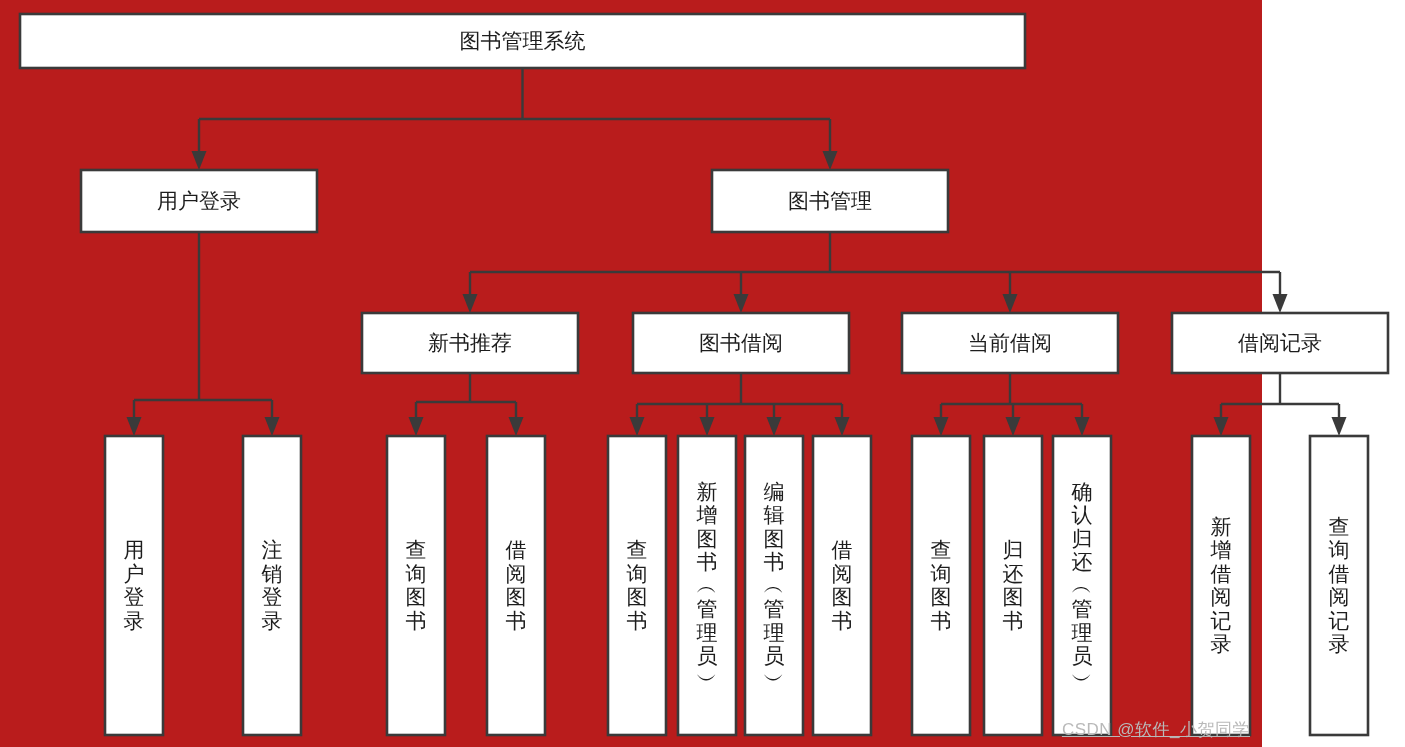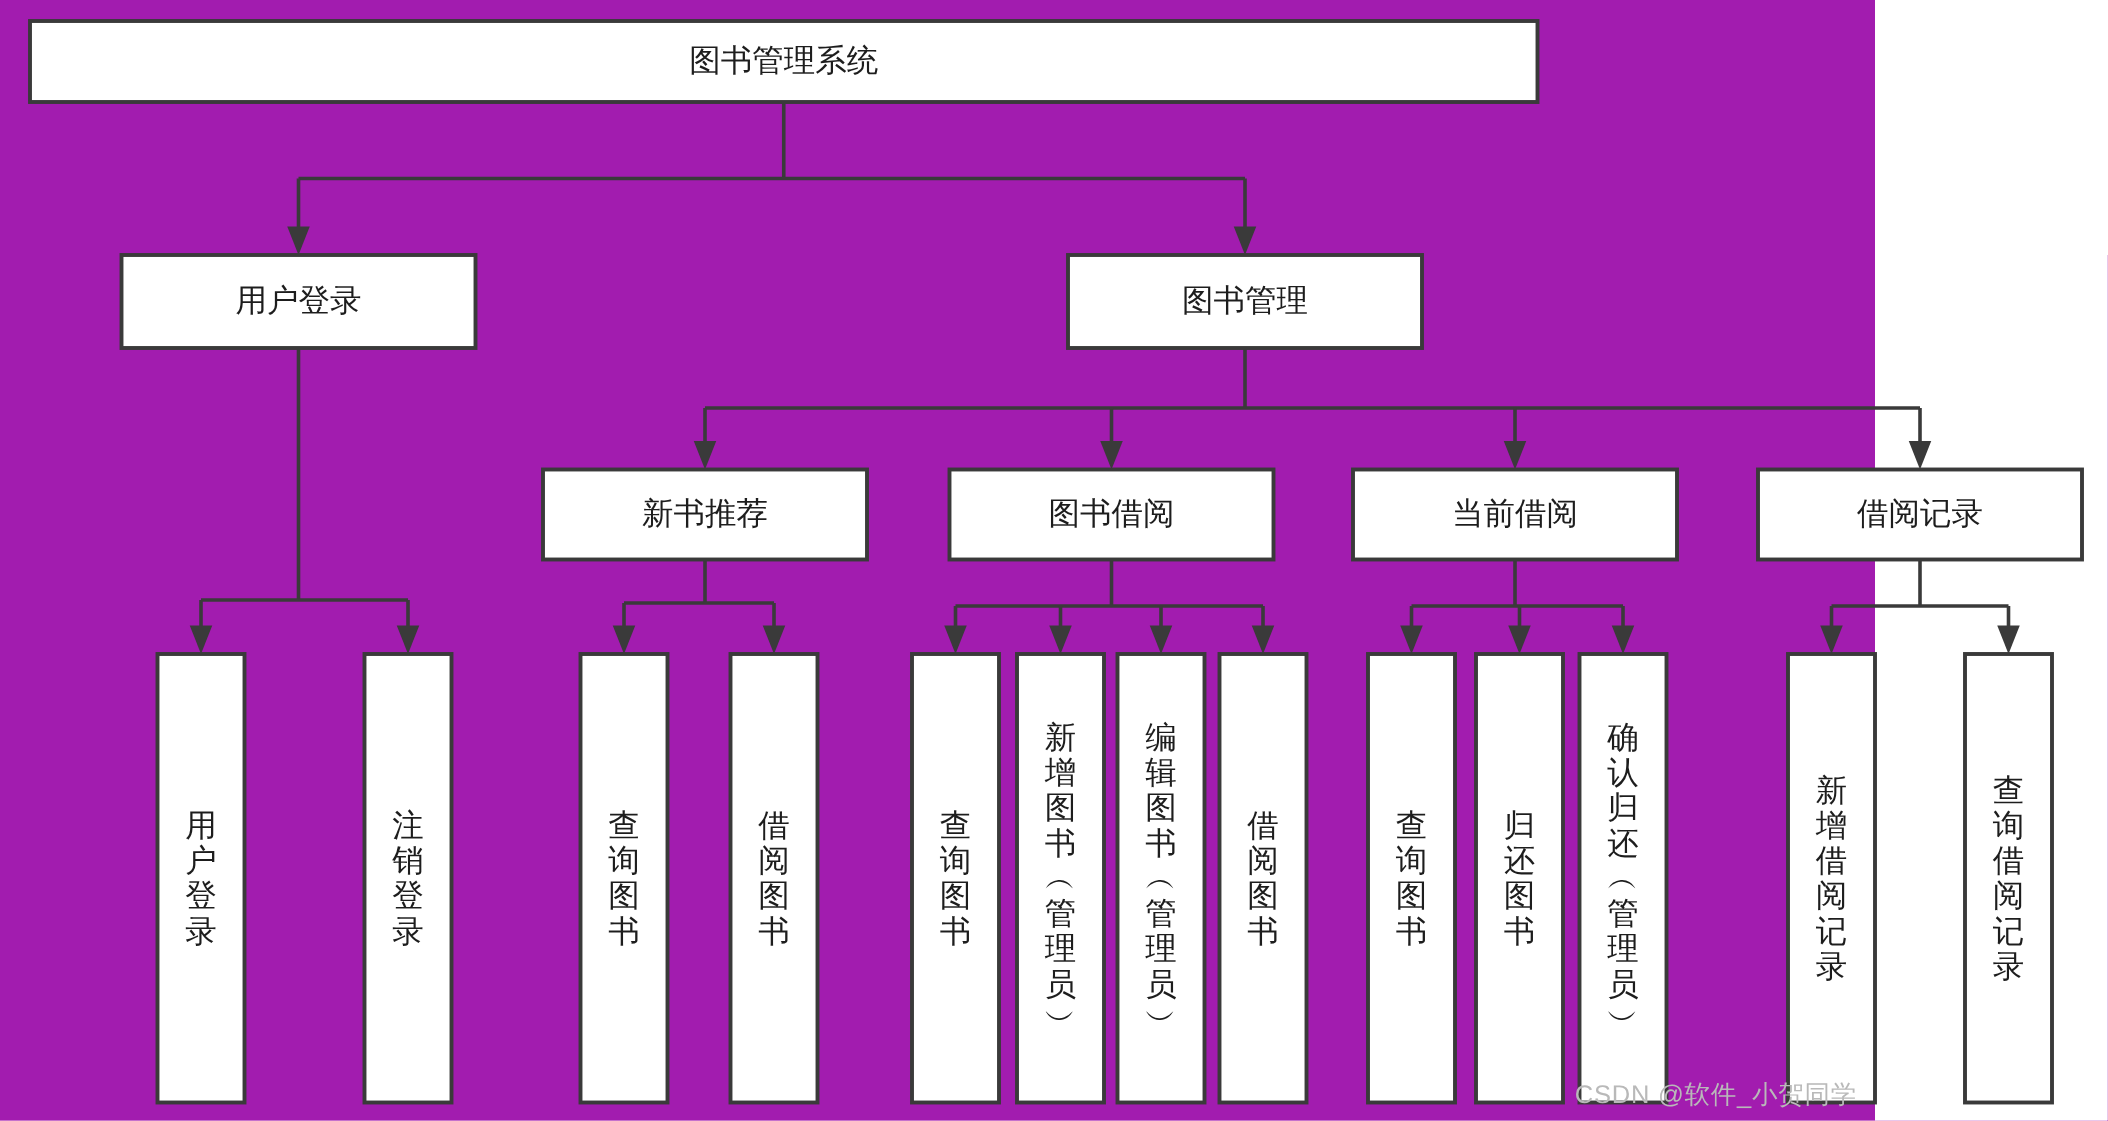--- a/index.html
+++ b/index.html
@@ -10,21 +10,22 @@
   body {
     width: 1405px;
     height: 747px;
     font-family: "Liberation Sans", "DejaVu Sans", sans-serif;
     overflow: hidden;
   }
   #diagram-root {
     position: relative;
     width: 1250px;
     height: 747px;
-    background: #a21caf;
+    background: #b91c1c;
+    padding-left: 12px;
   }
   svg#tree-svg {
     position: absolute;
     left: 0;
     top: 0;
     width: 1405px;
     height: 747px;
   }
   .node-rect {
     fill: #ffffff;
@@ -55,20 +56,21 @@
   }
   .watermark {
     position: absolute;
     right: 12px;
     bottom: 6px;
     font-family: "Liberation Sans", "DejaVu Sans", sans-serif;
     font-size: 17px;
     color: #b9b9b9;
     white-space: nowrap;
     letter-spacing: 0.5px;
+    text-decoration: underline;
   }
 </style>
 </head>
 <body>
 
 <div id="diagram-root">
 
   <svg id="tree-svg" viewBox="0 0 1405 747">
     <g id="edge-layer">
         <g>

